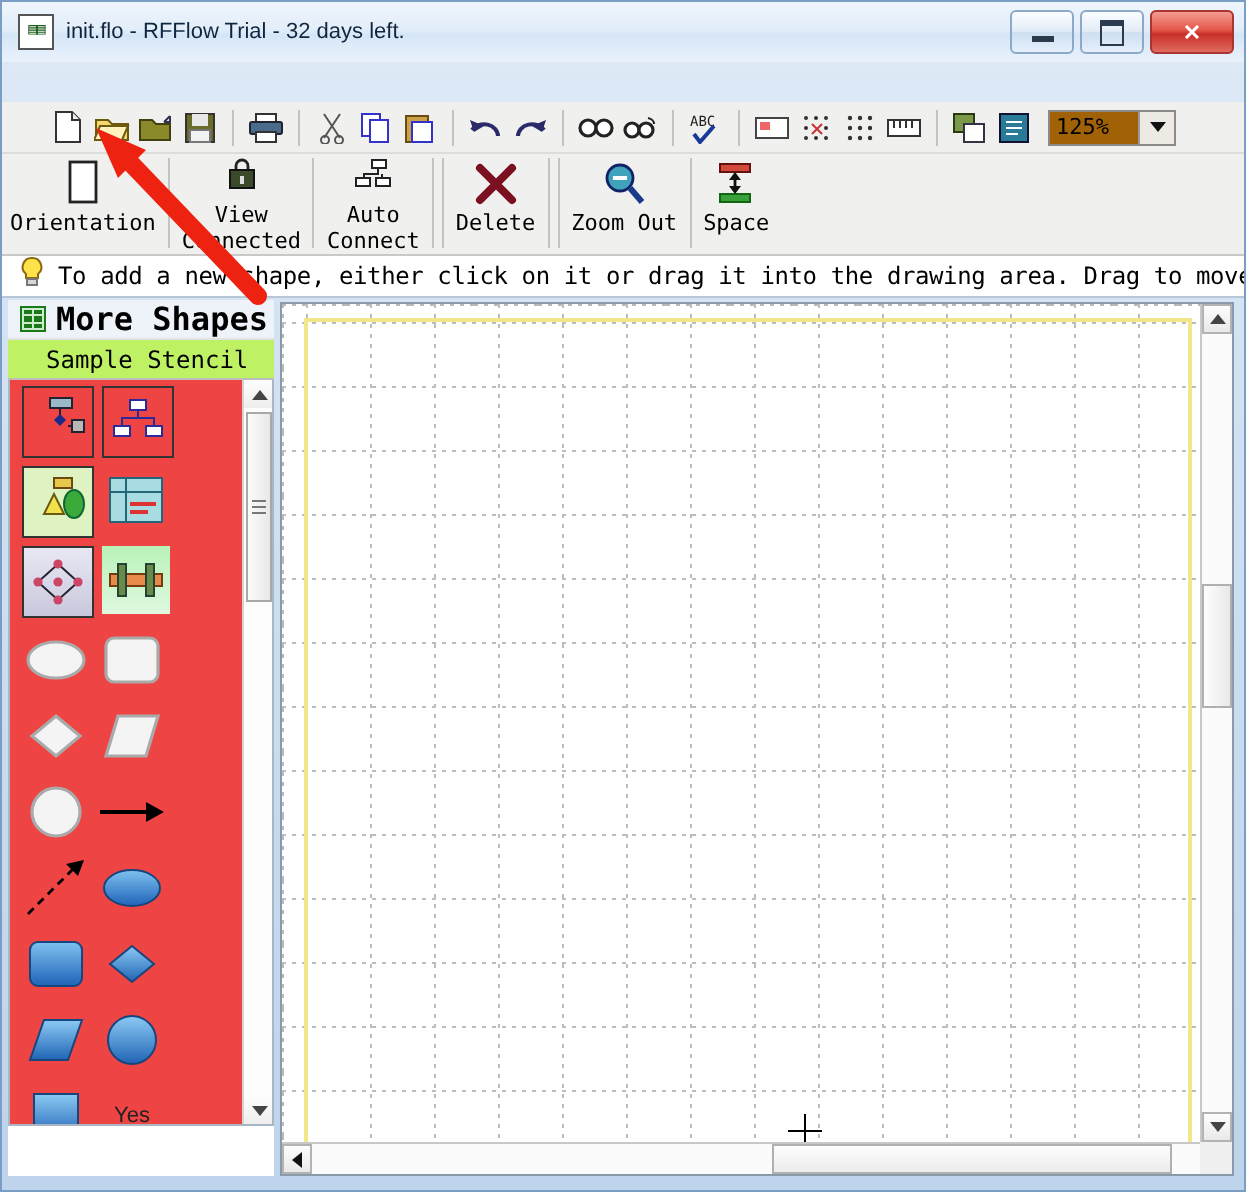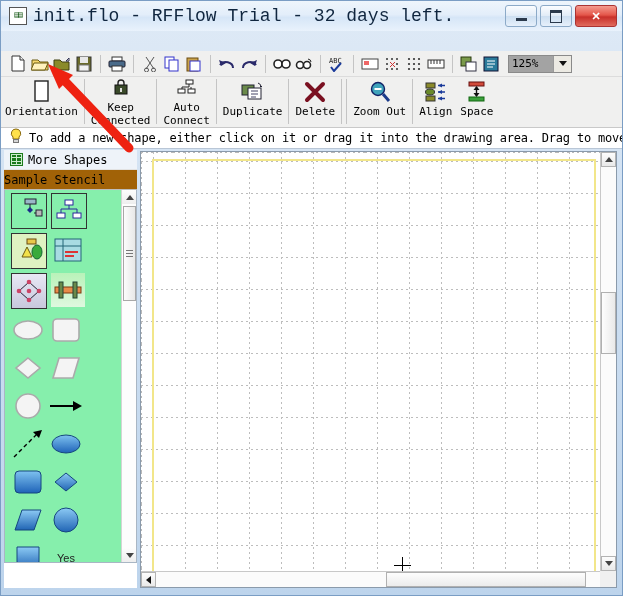--- a/index.html
+++ b/index.html
@@ -22,22 +22,22 @@
     background:linear-gradient(180deg,#eef5fc 0%,#e3eefa 45%,#d6e6f7 55%,#e9f2fc 100%);
   }
   .title-icon{
     width:16px;height:16px;margin-left:8px;margin-right:6px;
     border:1px solid #555;background:#fff;position:relative;flex:none;
     font-size:8px;line-height:14px;text-align:center;color:#1a5b1a;font-weight:bold;
     overflow:hidden;
   }
   .title-icon span{display:block;font-family:"DejaVu Sans Mono",monospace;letter-spacing:-1px;}
   .title-text{
-    font-size:18px;color:#10263f;white-space:nowrap;
-    font-family:Liberation Mono, monospace;
+    font-size:11px;color:#10263f;white-space:nowrap;
+    font-family:Liberation Sans, sans-serif;
   }
   .win-btns{position:absolute;right:5px;top:4px;display:flex;gap:3px;}
   .wbtn{
     width:30px;height:20px;border:1px solid #8caac8;border-radius:3px;
     background:linear-gradient(180deg,#fbfdff 0%,#e2ecf7 48%,#cddff1 52%,#e6f0fb 100%);
     display:flex;align-items:center;justify-content:center;
     font-size:11px;color:#223;
   }
   .wbtn.close{
     width:40px;
@@ -56,30 +56,30 @@
   }
   .menuitem{
     font-size:12.5px;color:#000;margin-right:17px;white-space:nowrap;
     font-family:"Liberation Sans",sans-serif;
   }
 
   
   .toolbar1{
     position:absolute;left:0;top:50px;width:100%;height:26px;
     background:#f0f0ef;border-bottom:1px solid #dcdcdc;
-    display:flex;align-items:center;box-sizing:border-box;padding-left:6px;
+    display:flex;align-items:center;box-sizing:border-box;padding-left:22px;
   }
   .tb-sep{width:1px;height:18px;background:#c4c4c4;margin:0 5px;flex:none;}
   .tbtn{
     width:22px;height:22px;display:flex;align-items:center;justify-content:center;
     flex:none;position:relative;
   }
   .zoombox{
     display:flex;align-items:center;height:18px;width:64px;margin-left:6px;
-    border:1px solid #8a8a8a;background:#a3a3a3;box-sizing:border-box;flex:none;
+    border:1px solid #8a8a8a;background:#a16207;box-sizing:border-box;flex:none;
   }
   .zoomval{font-size:11px;font-family:"DejaVu Sans Mono",monospace;padding-left:3px;color:#000;flex:1;}
   .zoomarrow{
     width:17px;height:16px;background:#eceae3;border-left:1px solid #9a9a9a;
     display:flex;align-items:center;justify-content:center;
   }
   .caret-dn{width:0;height:0;border-left:4px solid transparent;border-right:4px solid transparent;border-top:5px solid #111;}
 
   .toolbar2{
     position:absolute;left:0;top:76px;width:100%;height:51px;
@@ -118,34 +118,34 @@
   .more-shapes{
     height:20px;display:flex;align-items:center;background:#eef3f9;
     border-bottom:1px solid #e2e2e2;box-sizing:border-box;
   }
   .ms-icon{
     width:13px;height:13px;margin-left:6px;margin-right:5px;flex:none;
     border:1px solid #1a7a1a;background:#cdeccd;
     display:grid;grid-template-columns:1fr 1fr;grid-template-rows:1fr 1fr 1fr;gap:1px;padding:1px;box-sizing:border-box;
   }
   .ms-icon i{background:#1a7a1a;display:block;}
-  .ms-label{font-size:12px;font-family:"DejaVu Sans Mono",monospace;color:#000;}
+  .ms-label{font-size:16px;font-family:"DejaVu Sans Mono",monospace;color:#000;font-weight:bold;}
   .diag-row{
     height:22px;display:flex;align-items:center;padding-left:6px;
     background:#fff;border-bottom:1px solid #cfcfcf;box-sizing:border-box;
   }
   .diag-label{font-size:12px;font-family:"DejaVu Sans Mono",monospace;color:#000;}
   .stencil-title{
-    height:20px;display:flex;align-items:center;padding-left:0;
-    background:#a16207;border-bottom:1px solid #bdbdbd;box-sizing:border-box;
+    height:20px;display:flex;align-items:center;padding-left:19px;
+    background:#bef264;border-bottom:1px solid #bdbdbd;box-sizing:border-box;
   }
   .st-label{font-size:12px;font-family:"DejaVu Sans Mono",monospace;color:#000;}
 
   .palette-wrap{
-    position:relative;height:373px;background:#86efac;border:1px solid #a9b6c4;
+    position:relative;height:373px;background:#ef4444;border:1px solid #a9b6c4;
     border-top:none;box-sizing:border-box;overflow:hidden;
   }
   .palette{
     position:absolute;left:0;top:0;width:113px;height:100%;
     display:flex;flex-wrap:wrap;align-content:flex-start;padding:3px 0 0 4px;box-sizing:border-box;
   }
   .pcell{
     width:34px;height:34px;margin:0 2px 4px 2px;
     display:flex;align-items:center;justify-content:center;flex:none;position:relative;
   }
@@ -429,50 +429,39 @@
     <div class="tb2-sep"></div>
 
     <div class="bigbtn">
       <div class="glyph">
         <svg width="20" height="22">
             <path d="M7 6 v-2 a3 3 0 0 1 6 0 v2" stroke="#222" fill="none" stroke-width="1.4"></path>
             <rect x="4" y="6" width="12" height="9" fill="#3a4a2a" stroke="#111"></rect>
             <rect x="9" y="9" width="2" height="4" fill="#ddd"></rect>
           </svg>
       </div>
-      <div class="blabel">Keep</div>
+      <div class="blabel">View</div>
       <div class="blabel">Connected</div>
     </div>
     <div class="tb2-sep"></div>
 
     <div class="bigbtn">
       <div class="glyph">
         <svg width="24" height="22">
             <rect x="11" y="1" width="7" height="4" fill="#fff" stroke="#222"></rect>
             <rect x="3" y="10" width="7" height="4" fill="#fff" stroke="#222"></rect>
             <rect x="13" y="10" width="7" height="4" fill="#fff" stroke="#222"></rect>
             <path d="M14 5 v3 h-7 v2 M16 8 v2" stroke="#222" fill="none"></path>
           </svg>
       </div>
       <div class="blabel">Auto</div>
       <div class="blabel">Connect</div>
     </div>
     <div class="tb2-sep"></div>
 
-    <div class="bigbtn">
-      <div class="glyph">
-        <svg width="26" height="22">
-            <rect x="2" y="4" width="12" height="10" fill="#6a8a4a" stroke="#223"></rect>
-            <rect x="8" y="7" width="13" height="11" fill="#fff" stroke="#223"></rect>
-            <path d="M11 10 h7 M11 13 h7 M11 16 h5" stroke="#446"></path>
-            <path d="M18 2 a5 4 0 0 1 3 4 l-1 -1 m1 1 l1 -1" stroke="#223" fill="none"></path>
-          </svg>
-      </div>
-      <div class="blabel">Duplicate</div>
-    </div>
     <div class="tb2-sep"></div>
 
     <div class="bigbtn">
       <div class="glyph">
         <svg width="24" height="22">
             <path d="M4 3 L20 19 M20 3 L4 19" stroke="#7a1020" stroke-width="4" fill="none" stroke-linecap="round"></path>
           </svg>
       </div>
       <div class="blabel">Delete</div>
     </div>
@@ -486,38 +475,20 @@
         <svg width="24" height="22">
             <circle cx="10" cy="8" r="6.5" fill="#3fa3bb" stroke="#126" stroke-width="1.4"></circle>
             <path d="M6.5 8 h7" stroke="#fff" stroke-width="2"></path>
             <path d="M15 13 l6 7" stroke="#1a3a8a" stroke-width="3"></path>
           </svg>
       </div>
       <div class="blabel">Zoom Out</div>
     </div>
     <div class="tb2-sep"></div>
 
-    <div class="bigbtn">
-      <div class="glyph">
-        <svg width="26" height="22">
-            <rect x="3" y="2" width="9" height="5" fill="#8a8a2a" stroke="#333"></rect>
-            <ellipse cx="7" cy="11" rx="4.5" ry="3" fill="#6a8a2a" stroke="#333"></ellipse>
-            <rect x="3" y="15" width="9" height="5" fill="#8a8a2a" stroke="#333"></rect>
-            <g stroke="#1a3a9a" stroke-width="1.6">
-              <path d="M22 4.5 h-7 M22 11 h-7 M22 17.5 h-7"></path>
-            </g>
-            <g fill="#1a3a9a">
-              <path d="M15 4.5 l4 -2 v4 z"></path>
-              <path d="M15 11 l4 -2 v4 z"></path>
-              <path d="M15 17.5 l4 -2 v4 z"></path>
-            </g>
-          </svg>
-      </div>
-      <div class="blabel">Align</div>
-    </div>
 
     <div class="bigbtn">
       <div class="glyph">
         <svg width="24" height="22">
             <rect x="4" y="1" width="15" height="4" fill="#d14a3a" stroke="#611"></rect>
             <rect x="4" y="16" width="15" height="4" fill="#3aa03a" stroke="#161"></rect>
             <path d="M11.5 6 v9" stroke="#111" stroke-width="1.4"></path>
             <path d="M11.5 5 l-3 4 h6 z" fill="#111"></path>
             <path d="M11.5 16 l-3 -4 h6 z" fill="#111"></path>
           </svg>

